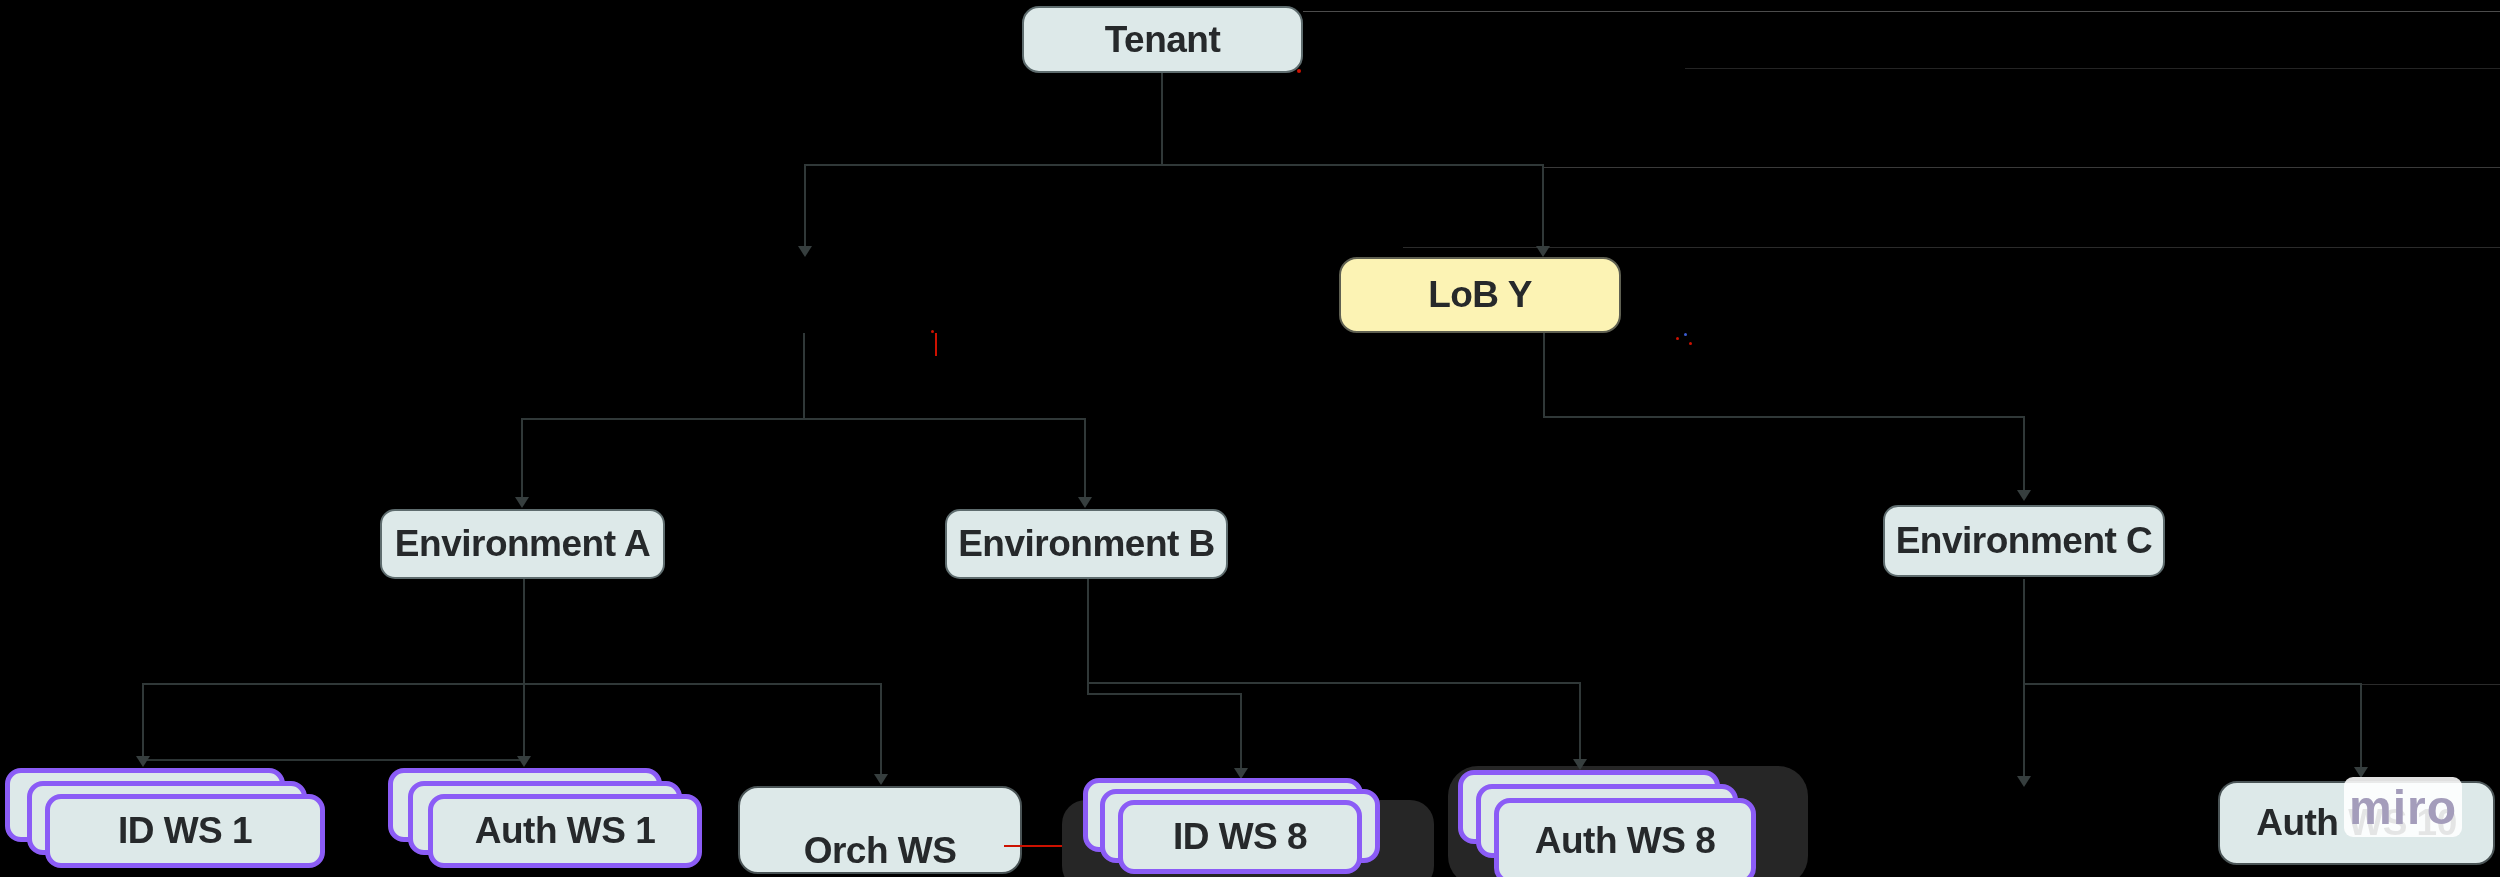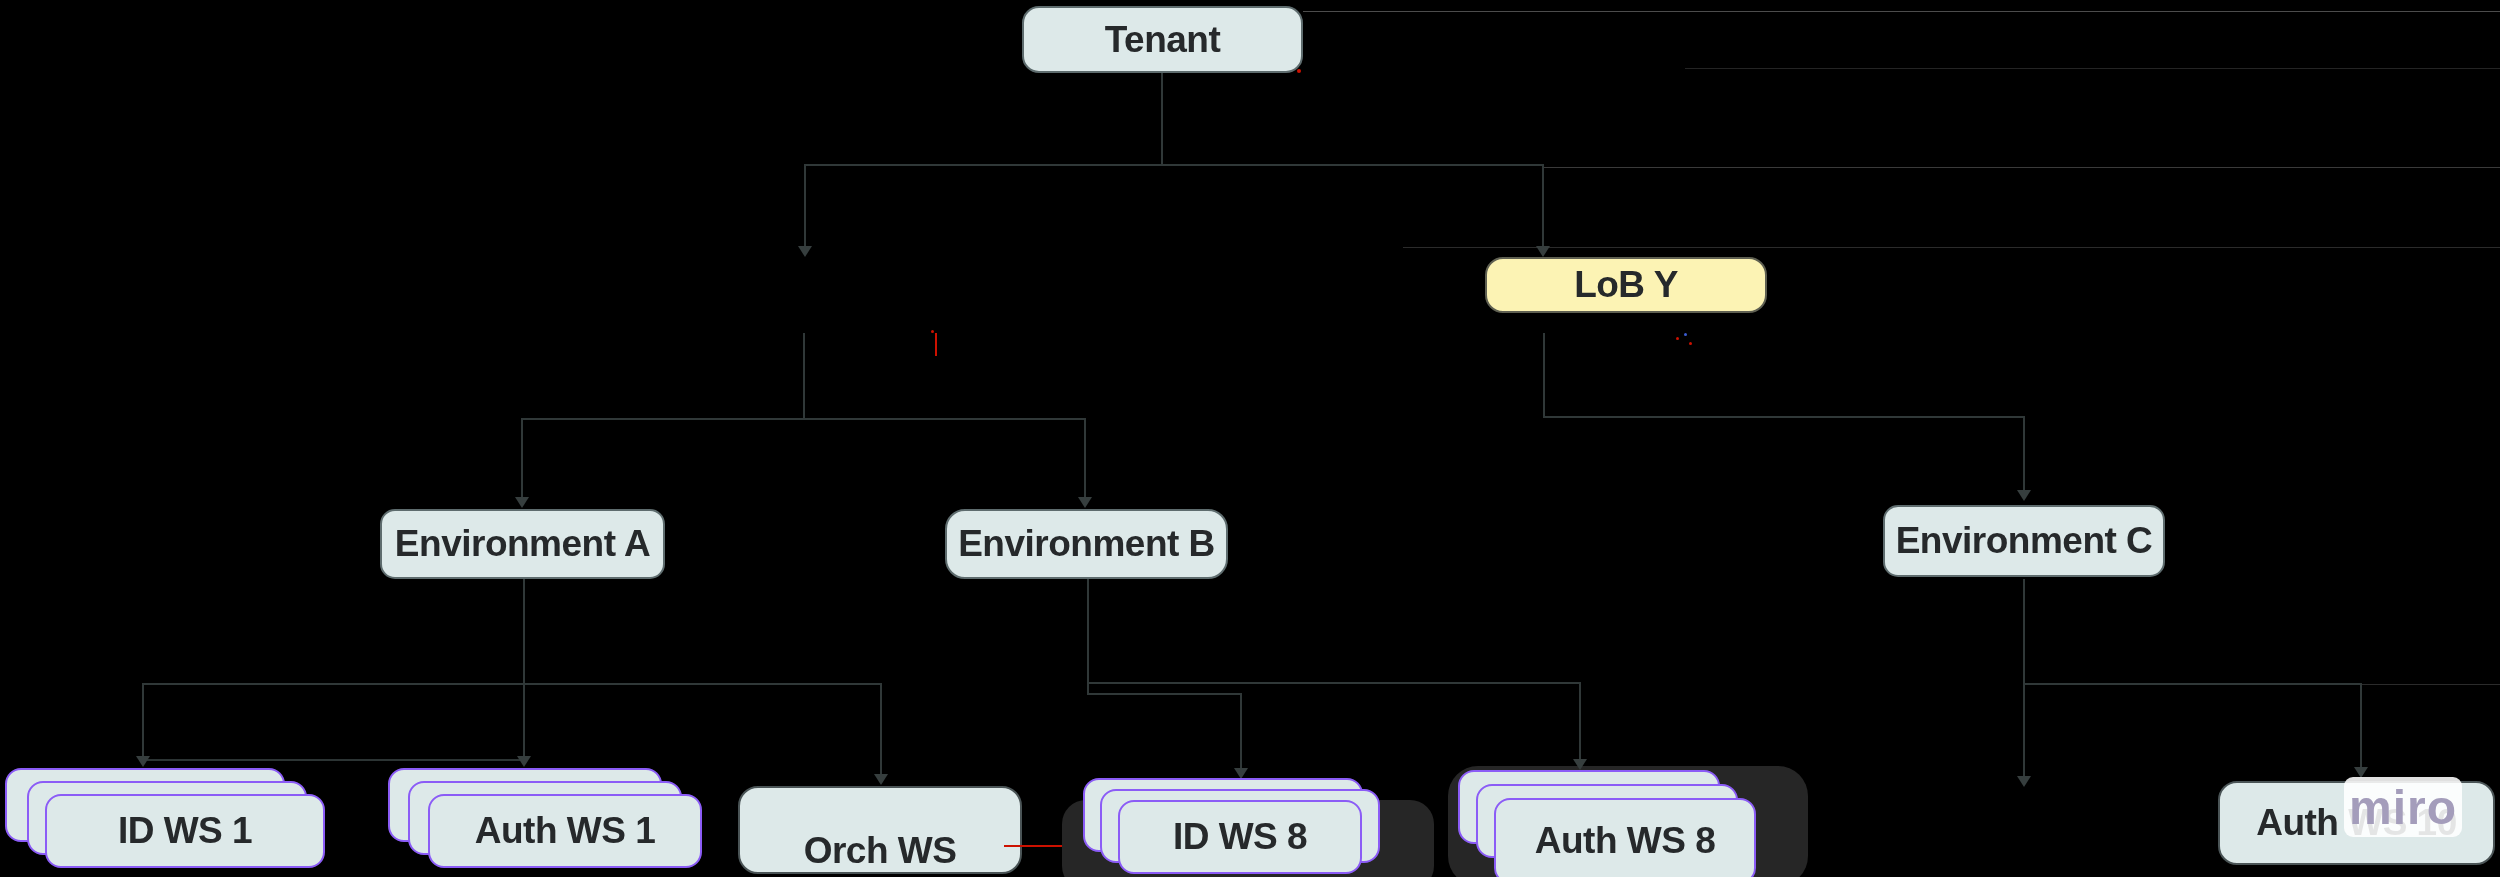--- a/index.html
+++ b/index.html
@@ -5,21 +5,21 @@
   html,body{margin:0;padding:0;background:#000;}
   #canvas{position:relative;width:2500px;height:877px;background:#000;overflow:hidden;
           font-family:"Liberation Sans","DejaVu Sans",sans-serif;}
   
   .node{position:absolute;display:flex;align-items:center;justify-content:center;
         box-sizing:border-box;border:2px solid #5e6c6e;background:#dde9e9;border-radius:15px;z-index:30;}
   .node .lbl{font-weight:700;font-size:37px;color:#26292b;letter-spacing:-0.5px;white-space:nowrap;}
   .node.yellow{background:#fcf3b4;border-color:#5f6052;border-radius:18px;}
   
   .stack{position:absolute;z-index:30;}
-  .card{position:absolute;box-sizing:border-box;background:#dde9e9;border:2px solid #8b5cf6;border-radius:16px;}
+  .card{position:absolute;box-sizing:border-box;background:#dde9e9;border:5px solid #8b5cf6;border-radius:16px;}
   .card .lbl{position:absolute;left:0;right:0;top:50%;transform:translateY(-50%);text-align:center;
              font-weight:700;font-size:37px;color:#26292b;letter-spacing:-0.5px;white-space:nowrap;}
   
   .seg{position:absolute;background:#303838;z-index:20;}
   .seg.h{height:2px;} .seg.v{width:2px;}
   .seg.thin{height:1.5px;background:#2c3434;}
   .arrow{position:absolute;width:0;height:0;border-left:7px solid transparent;border-right:7px solid transparent;
          border-top:11px solid #363e3e;z-index:21;}
   
   .faint{position:absolute;height:1px;z-index:5;}
@@ -101,29 +101,29 @@
     <div class="seg v" style="left:2360px;top:683px;height:87px;"></div>
     <div class="arrow" style="left:2017px;top:776px;"></div>
     <div class="arrow" style="left:2354px;top:767px;"></div>
   </div>
 
   <div class="node" style="left:1022px;top:6px;width:281px;height:67px;border-radius:17px;">
     <span class="lbl">Tenant</span>
   </div>
 
 
-  <div class="node yellow" style="left:1485px;top:257px;width:282px;height:56px;">
+  <div class="node yellow" style="left:1339px;top:257px;width:282px;height:76px;">
     <span class="lbl">LoB Y</span>
   </div>
 
   <div class="node" style="left:380px;top:509px;width:285px;height:70px;">
     <span class="lbl">Environment A</span>
   </div>
 
-  <div class="node" style="left:945px;top:509px;width:283px;height:70px;border-radius:20px;">
+  <div class="node" style="left:945px;top:509px;width:283px;height:70px;">
     <span class="lbl">Environment B</span>
   </div>
 
   <div class="node" style="left:1883px;top:505px;width:282px;height:72px;">
     <span class="lbl">Environment C</span>
   </div>
 
   <div class="stack">
     <div class="card" style="left:5px;top:768px;width:280px;height:74px;"></div>
     <div class="card" style="left:27px;top:781px;width:280px;height:74px;"></div>

